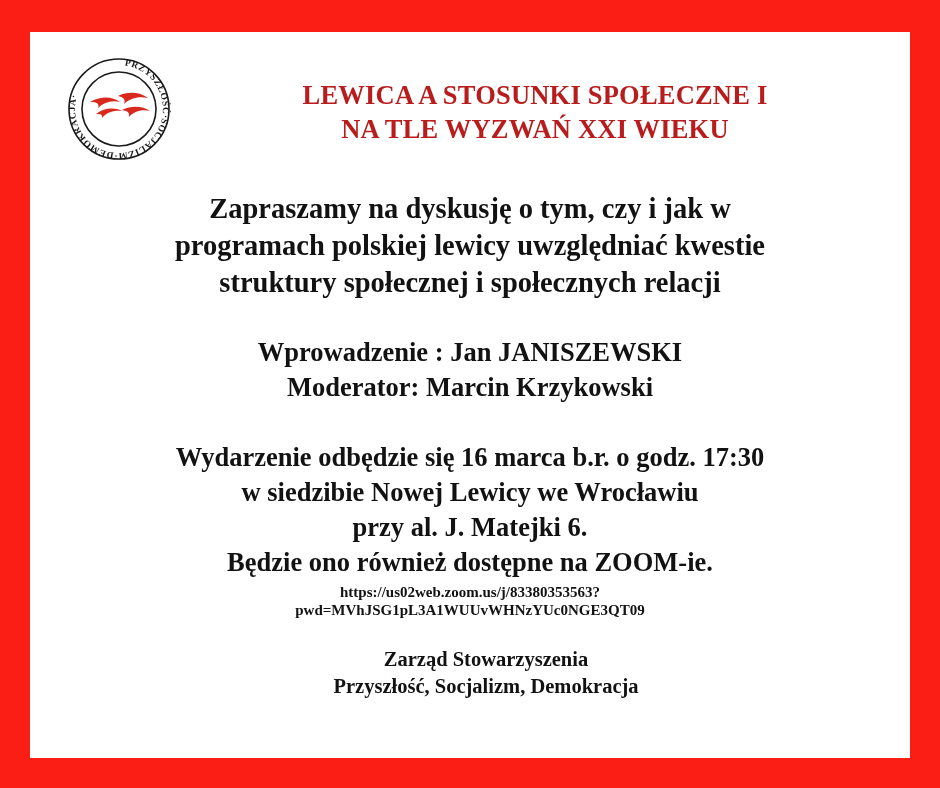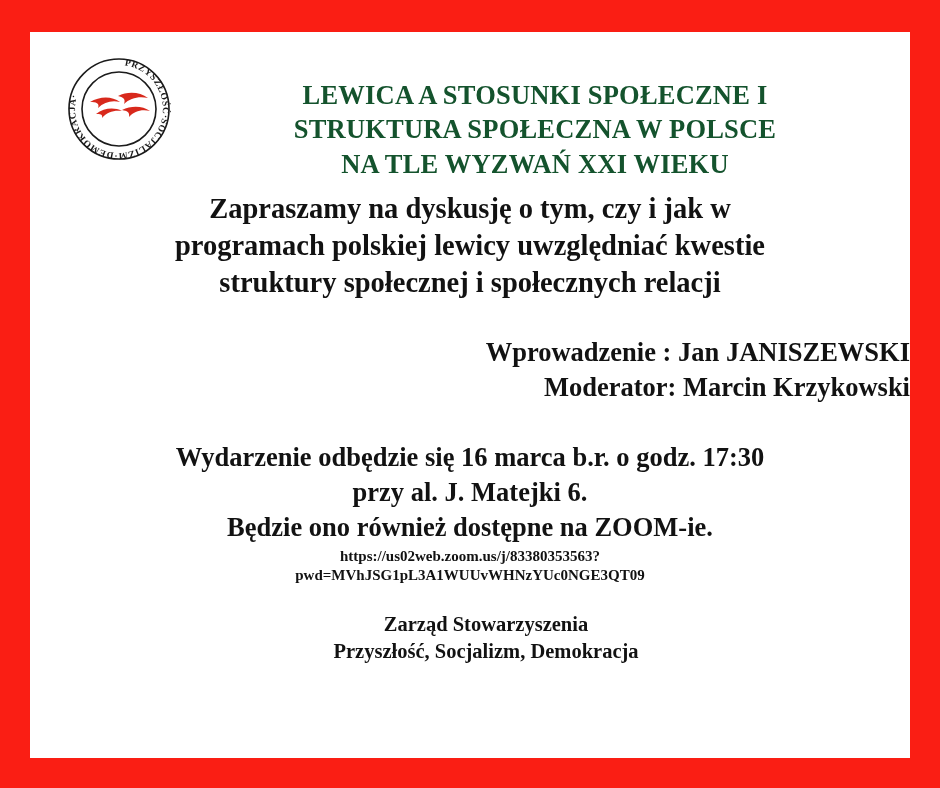--- a/index.html
+++ b/index.html
@@ -37,21 +37,21 @@
   }
   .logo svg {
     display: block;
   }
   .title {
     margin: 0 auto;
     width: 660px;
     padding-left: 130px;
     box-sizing: content-box;
     text-align: center;
-    color: #14532d;
+    color: #b91c1c;
     font-weight: bold;
     font-size: 26.5px;
     line-height: 1.30;
     letter-spacing: 0.2px;
   }
   .title .line {
     display: block;
     white-space: nowrap;
   }
   .body-block {
@@ -65,21 +65,21 @@
     font-size: 28.5px;
     line-height: 1.30;
   }
   .lead .line { display: block; }
 
   .speakers {
     margin-top: 34px;
     font-size: 26.5px;
     line-height: 1.33;
   }
-  .speakers .line { display: block; text-align: right; }
+  .speakers .line { display: block; }
 
   .details {
     margin-top: 34px;
     font-size: 26.5px;
     line-height: 1.33;
   }
   .details .line { display: block; }
 
   .link-label {
     font-size: 26.5px;
@@ -123,38 +123,38 @@
           <path d="M30 52 C40 46, 52 46, 60 52 C52 50, 44 52, 38 58 C40 53, 36 52, 30 52 Z"></path>
           <path d="M36 64 C44 58, 54 57, 62 61 C54 60, 47 62, 42 68 C43 64, 40 64, 36 64 Z"></path>
           <path d="M58 46 C68 41, 80 42, 88 48 C79 46, 70 48, 64 54 C66 49, 63 47, 58 46 Z"></path>
           <path d="M62 60 C72 55, 83 56, 90 61 C82 59, 74 61, 69 67 C70 62, 67 61, 62 60 Z"></path>
         </g>
       </svg>
     </div>
 
     <div class="title">
       <span class="line">LEWICA A STOSUNKI SPOŁECZNE I</span>
-      <span class="line">STRUKTURA SPOŁECZNA W POLSCE</span>
       <span class="line">NA TLE WYZWAŃ XXI WIEKU</span>
     </div>
   </div>
 
   <div class="body-block lead">
     <span class="line">Zapraszamy na dyskusję o tym, czy i jak w</span>
     <span class="line">programach polskiej lewicy uwzględniać kwestie</span>
     <span class="line">struktury społecznej i społecznych relacji</span>
   </div>
 
   <div class="body-block speakers">
     <span class="line">Wprowadzenie : Jan JANISZEWSKI</span>
     <span class="line">Moderator: Marcin Krzykowski</span>
   </div>
 
   <div class="body-block details">
     <span class="line">Wydarzenie odbędzie się 16 marca b.r. o godz. 17:30</span>
+    <span class="line">w siedzibie Nowej Lewicy we Wrocławiu</span>
     <span class="line">przy al. J. Matejki 6.</span>
     <span class="line">Będzie ono również dostępne na ZOOM-ie.</span>
     <div class="link-url">
       <span class="line">https://us02web.zoom.us/j/83380353563?</span>
       <span class="line">pwd=MVhJSG1pL3A1WUUvWHNzYUc0NGE3QT09</span>
     </div>
   </div>
 
   <div class="body-block signature">
     <span class="line">Zarząd Stowarzyszenia</span>

